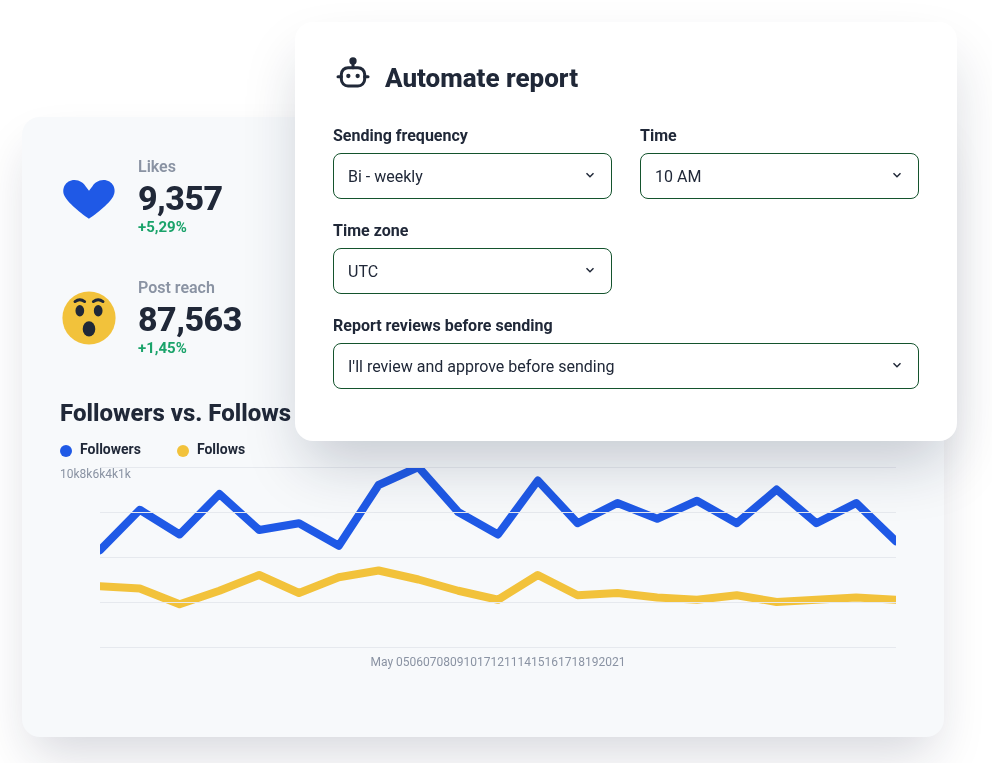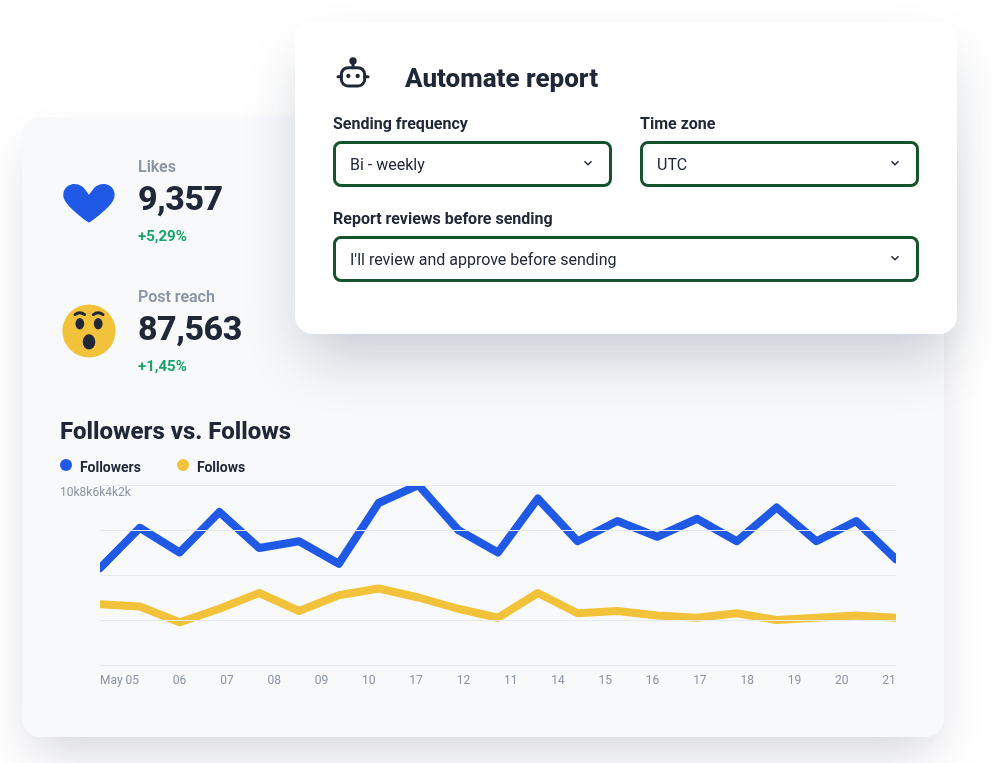--- a/index.html
+++ b/index.html
@@ -23,54 +23,54 @@
     padding: 40px 38px 20px 38px;
   }
   .stat {
     display: flex;
     align-items: center;
     gap: 20px;
   }
   .stat-icon { width: 58px; height: 58px; flex-shrink: 0; }
   .stat-label { color: #8a93a3; font-size: 16px; font-weight: 600; margin-bottom: 2px;}
   .stat-value { color: #202838; font-size: 34px; font-weight: 800; letter-spacing: -0.5px;}
-  .stat-delta { color: #1aa36a; font-size: 15px; font-weight: 700; margin-top: 9px;}
+  .stat-delta { color: #1aa36a; font-size: 15px; font-weight: 700; margin-top: 0;}
   .stat-block { margin-bottom: 42px; }
   .chart-title { color: #202838; font-size: 24px; font-weight: 800; margin-bottom: 14px; }
   .legend { display: flex; gap: 36px; margin-bottom: 10px; }
-  .legend-item { display: flex; align-items: flex-start; gap: 8px; font-size: 14px; font-weight: 700; color: #202838; }
+  .legend-item { display: flex; align-items: flex-end; gap: 8px; font-size: 14px; font-weight: 700; color: #202838; }
   .legend-dot { width: 12px; height: 12px; border-radius: 50%; }
   .chart-area { position: relative; height: 210px; }
   .y-labels { position: absolute; left: 0; top: 0; bottom: 30px; width: 34px; display: flex; flex-direction: row; justify-content: space-between; }
   .y-labels span { font-size: 12px; color: #8a93a3; text-align: right; }
   .plot { position: absolute; left: 40px; right: 10px; top: 0; bottom: 30px; }
   .grid-line { position: absolute; left: 0; right: 0; height: 1px; background: #e6e9ee; }
-  .x-labels { position: absolute; left: 40px; right: 10px; bottom: 0; height: 22px; display: flex; justify-content: space-between; }
+  .x-labels { position: absolute; left: 40px; right: 10px; bottom: 0; height: 22px; display: flex; justify-content: center; }
   .x-labels span { font-size: 12px; color: #8a93a3; }
   .modal {
     position: absolute;
     left: 295px;
     top: 22px;
     width: 662px;
     background: #fff;
     border-radius: 18px;
     box-shadow: 0 30px 60px -10px rgba(20,30,60,0.22);
     padding: 34px 38px 30px 38px;
   }
-  .modal-header { display: flex; align-items: center; gap: 32px; margin-bottom: 14px; }
+  .modal-header { display: flex; align-items: center; gap: 12px; margin-bottom: 26px; }
   .modal-title { font-size: 26px; font-weight: 800; color: #202838; }
   .form-grid { display: grid; grid-template-columns: 1fr 1fr; gap: 22px 28px; margin-bottom: 22px; }
   .form-full { grid-column: 1 / -1; }
   .form-label { font-size: 16px; font-weight: 700; color: #202838; margin-bottom: 8px; }
   .select {
     display: flex;
     align-items: center;
     justify-content: space-between;
     height: 46px;
-    border: 3px solid #14532d;
+    border: 1px solid #14532d;
     border-radius: 8px;
     padding: 0 14px;
     font-size: 16px;
     color: #202838;
     background: #fff;
     cursor: pointer;
   }
   .chevron { color: #202838; }
   .modal-footer { display: flex; justify-content: flex-end; align-items: center; gap: 28px; margin-top: 12px; }
   .btn-close { color: #1556e0; font-size: 16px; font-weight: 700; background: none; border: none; cursor: pointer; }
@@ -136,21 +136,21 @@
       <span>Follows</span>
     </div>
   </div>
 
   <div class="chart-area">
     <div class="y-labels" id="y-labels">
         <span>10k</span>
         <span>8k</span>
         <span>6k</span>
         <span>4k</span>
-        <span>2k</span>
+        <span>1k</span>
       </div>
     <div class="plot" id="plot">
       <svg class="line-chart" id="line-chart" preserveAspectRatio="none" viewBox="0 0 1000 300">
           <polyline points="0,138.75 50,71.25 100,112.5 150,45 200,105 250,93.75 300,131.25 350,30 400,0 450,75 500,112.5 550,22.5 600,93.75 650,60 700,86.25 750,56.25 800,93.75 850,37.5 900,93.75 950,60 1000,123.75" fill="none" stroke="#1f59e6" stroke-width="8" stroke-linejoin="round" stroke-linecap="round" vector-effect="non-scaling-stroke"></polyline>
           <polyline points="0,198.75 50,202.5 100,228.75 150,206.25 200,180 250,210 300,183.75 350,172.5 400,187.5 450,206.25 500,221.25 550,180 600,213.75 650,210 700,217.5 750,221.25 800,213.75 850,225 900,221.25 950,217.5 1000,221.25" fill="none" stroke="#f2c23b" stroke-width="8" stroke-linejoin="round" stroke-linecap="round" vector-effect="non-scaling-stroke"></polyline>
         </svg>
     <div class="grid-line" style="top: 0%;"></div><div class="grid-line" style="top: 25%;"></div><div class="grid-line" style="top: 50%;"></div><div class="grid-line" style="top: 75%;"></div><div class="grid-line" style="top: 100%;"></div></div>
     <div class="x-labels" id="x-labels">
         <span>May 05</span>
         <span>06</span>
@@ -195,20 +195,31 @@
       <div class="select">
         <span>Bi - weekly</span>
         <span class="chevron">
           <svg width="14" height="14" viewBox="0 0 24 24" fill="none" stroke="currentColor" stroke-width="2.5">
               <polyline points="6 9 12 15 18 9"></polyline>
             </svg>
         </span>
       </div>
     </div>
     <div>
+      <div class="form-label">Time</div>
+      <div class="select">
+        <span>10 AM</span>
+        <span class="chevron">
+          <svg width="14" height="14" viewBox="0 0 24 24" fill="none" stroke="currentColor" stroke-width="2.5">
+              <polyline points="6 9 12 15 18 9"></polyline>
+            </svg>
+        </span>
+      </div>
+    </div>
+    <div>
       <div class="form-label">Time zone</div>
       <div class="select">
         <span>UTC</span>
         <span class="chevron">
           <svg width="14" height="14" viewBox="0 0 24 24" fill="none" stroke="currentColor" stroke-width="2.5">
               <polyline points="6 9 12 15 18 9"></polyline>
             </svg>
         </span>
       </div>
     </div>

